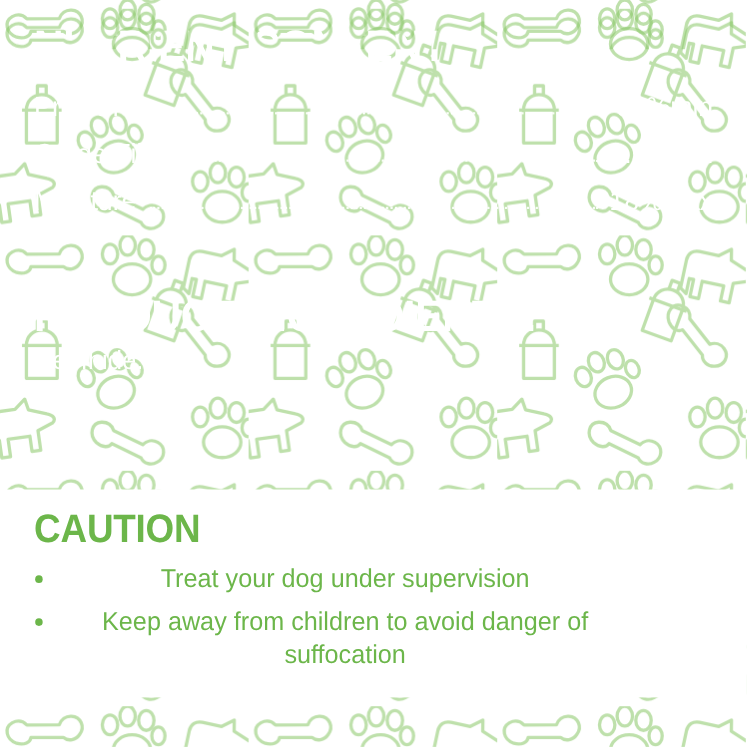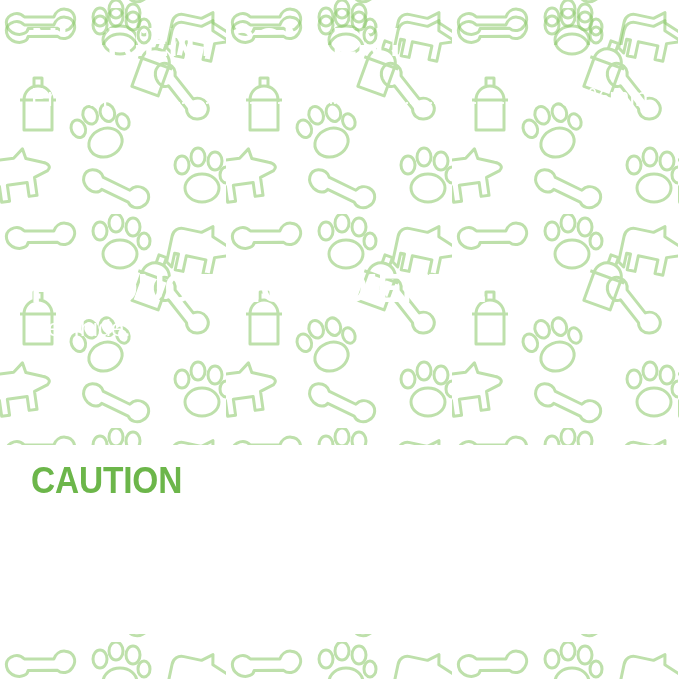--- a/index.html
+++ b/index.html
@@ -197,35 +197,55 @@
     <h1 class="block-heading" id="heading-nutrient">NUTRIENT CONTENT</h1>
 
     <div id="nutrient-rows">
 
       <div class="nutrient-row">
         <span class="nutrient-name">Protein</span>
         <span class="nutrient-leader"></span>
         <span class="nutrient-value">80%min</span>
       </div>
 
-
-
+      <div class="nutrient-row">
+        <span class="nutrient-name">Crude Fiber</span>
+        <span class="nutrient-leader"></span>
+        <span class="nutrient-value">0.5%min</span>
+      </div>
+
+
+      <div class="nutrient-row">
+        <span class="nutrient-name">Moisture</span>
+        <span class="nutrient-leader"></span>
+        <span class="nutrient-value">18%max</span>
+      </div>
 
     </div>
 
     <h1 class="block-heading" id="heading-ingredients">PRODUCT INGREDIENTS:</h1>
 
     <p id="ingredients-text">Beefhide.</p>
 
   </section>
 
   <section id="panel-caution">
 
     <h2 class="block-heading" id="heading-caution">CAUTION</h2>
 
+    <ul id="caution-list">
+      <li class="caution-item">
+        <span class="caution-bullet"></span>
+        <span>Treat your dog under supervision</span>
+      </li>
+      <li class="caution-item">
+        <span class="caution-bullet"></span>
+        <span>Keep away from children to avoid danger of suffocation</span>
+      </li>
+    </ul>
 
   </section>
 
   <section id="panel-bottom">
     <svg class="pattern-layer" viewBox="0 0 679 679" xmlns="http://www.w3.org/2000/svg" aria-hidden="true">
       <rect x="0" y="0" width="679" height="679" fill="url(#pet-pattern)" opacity="0.55"></rect>
     </svg>
   </section>
 
 </div>

